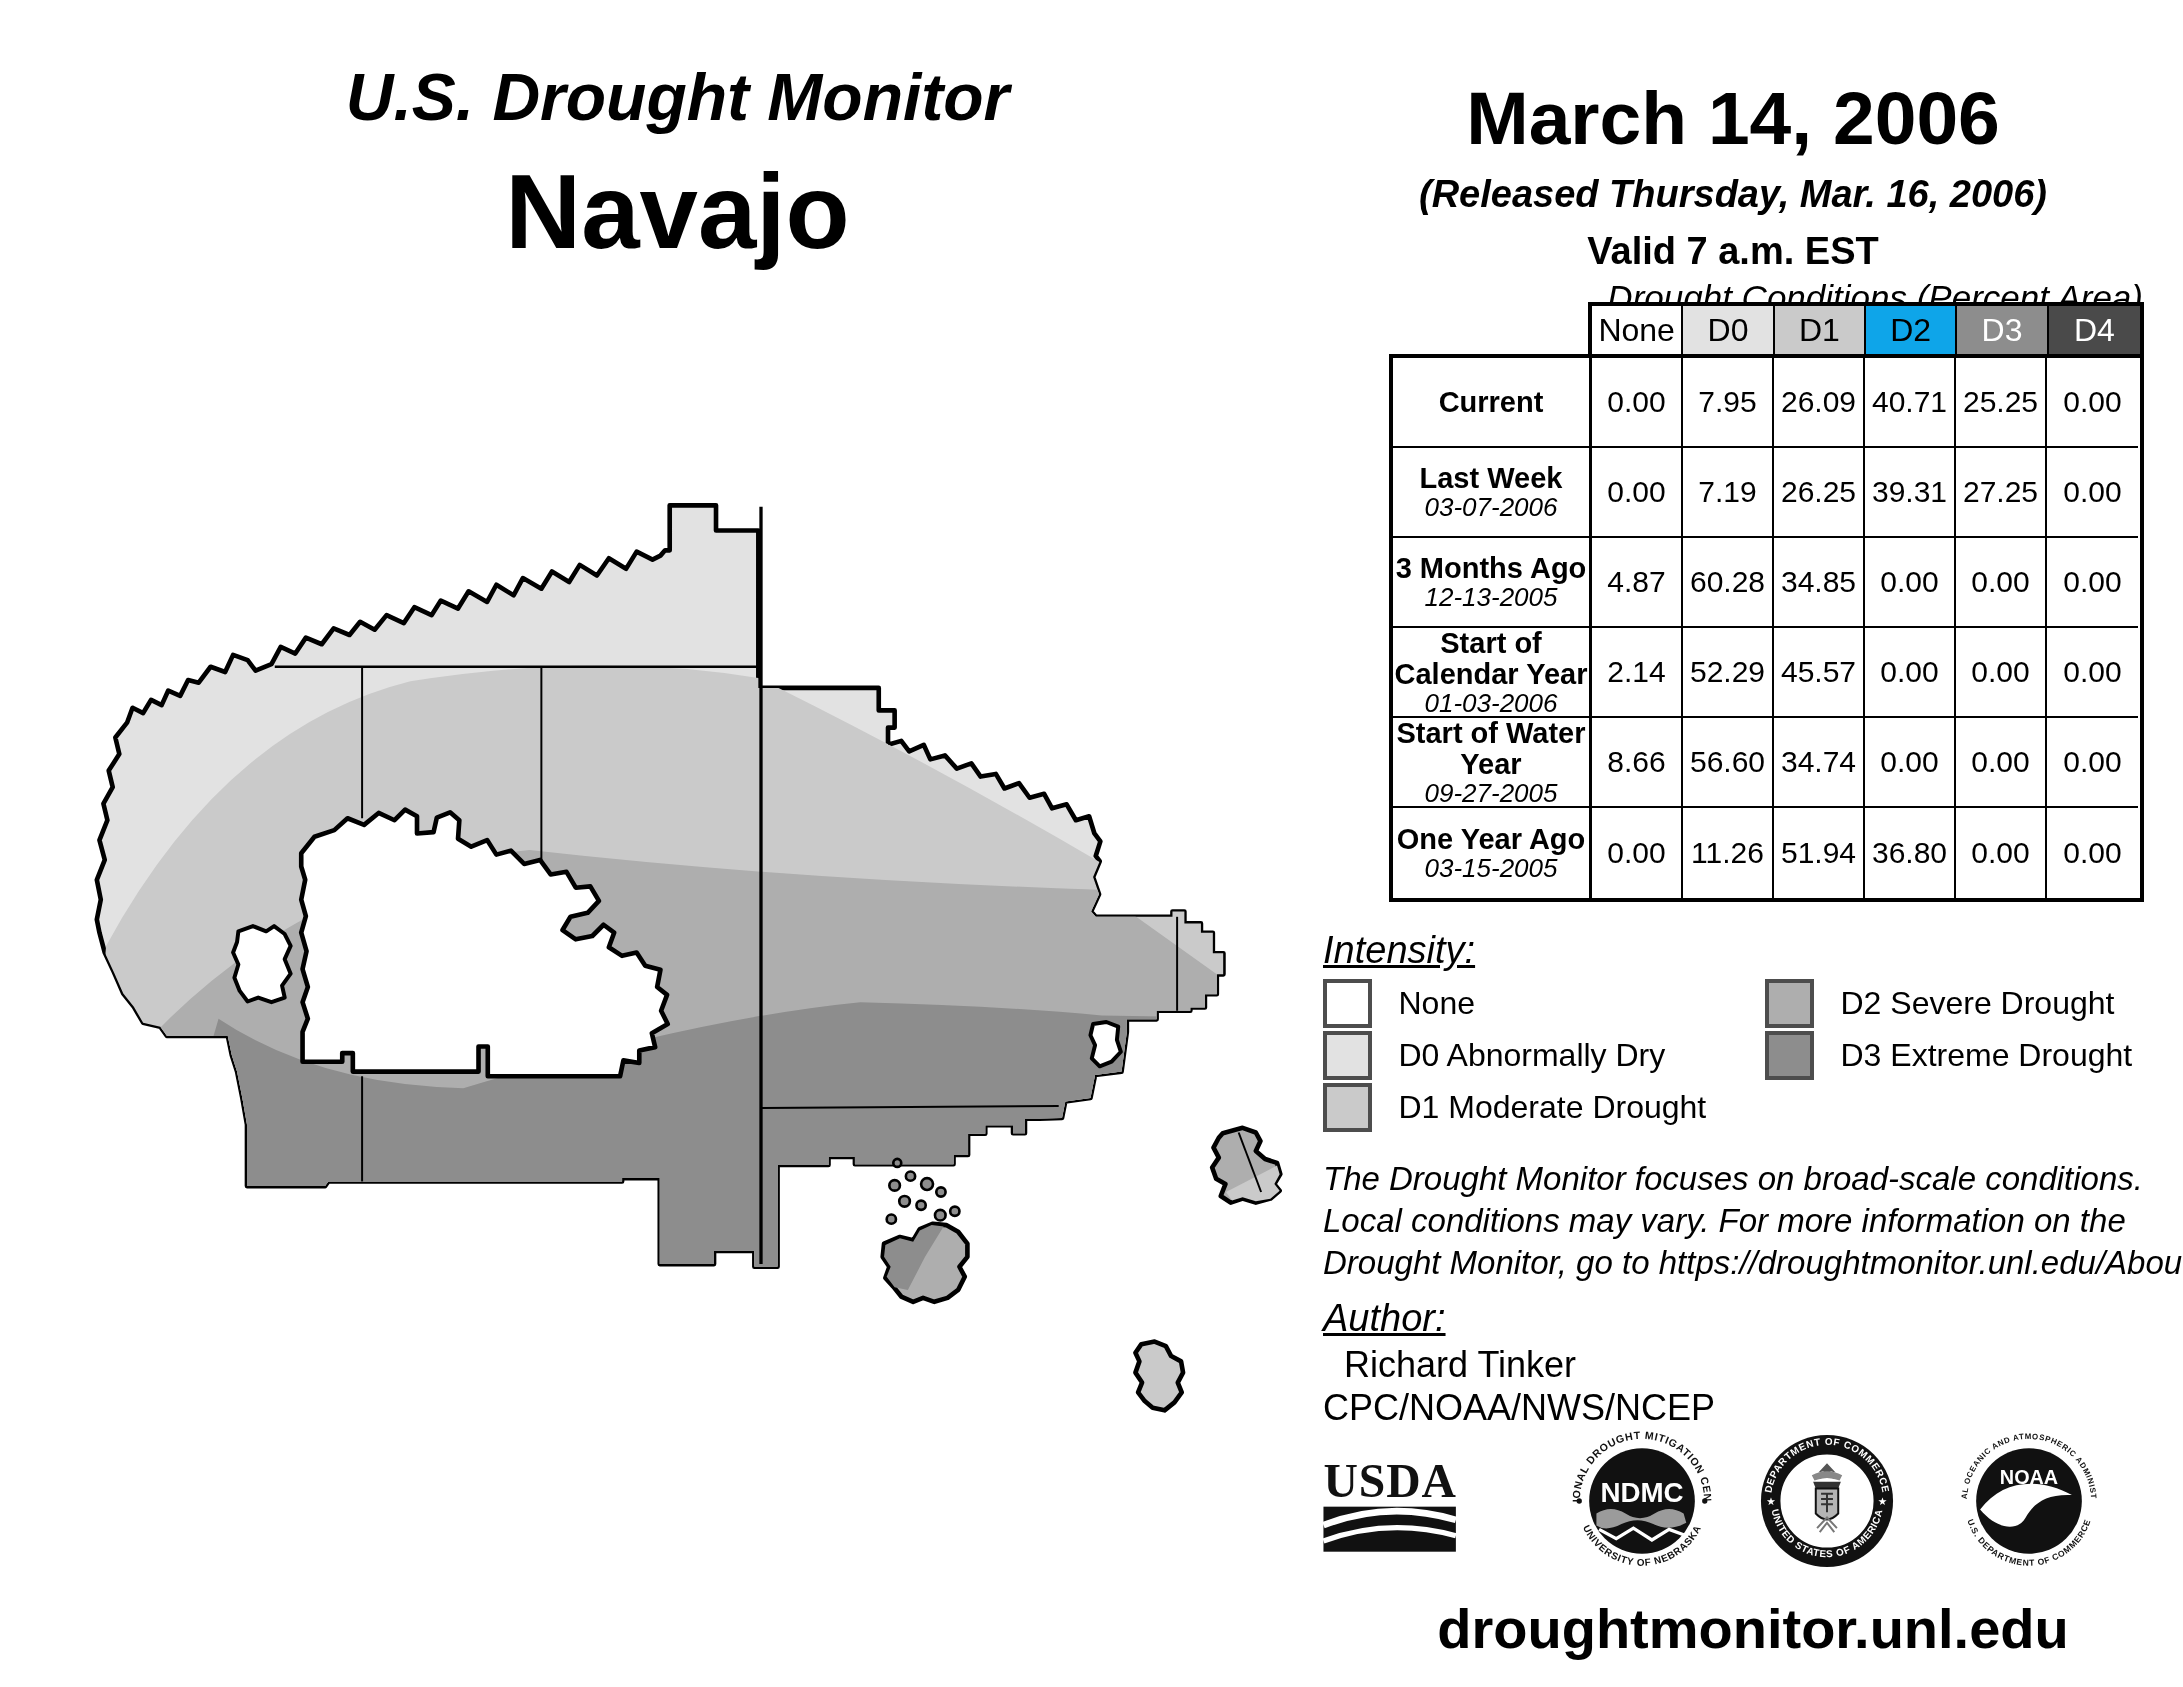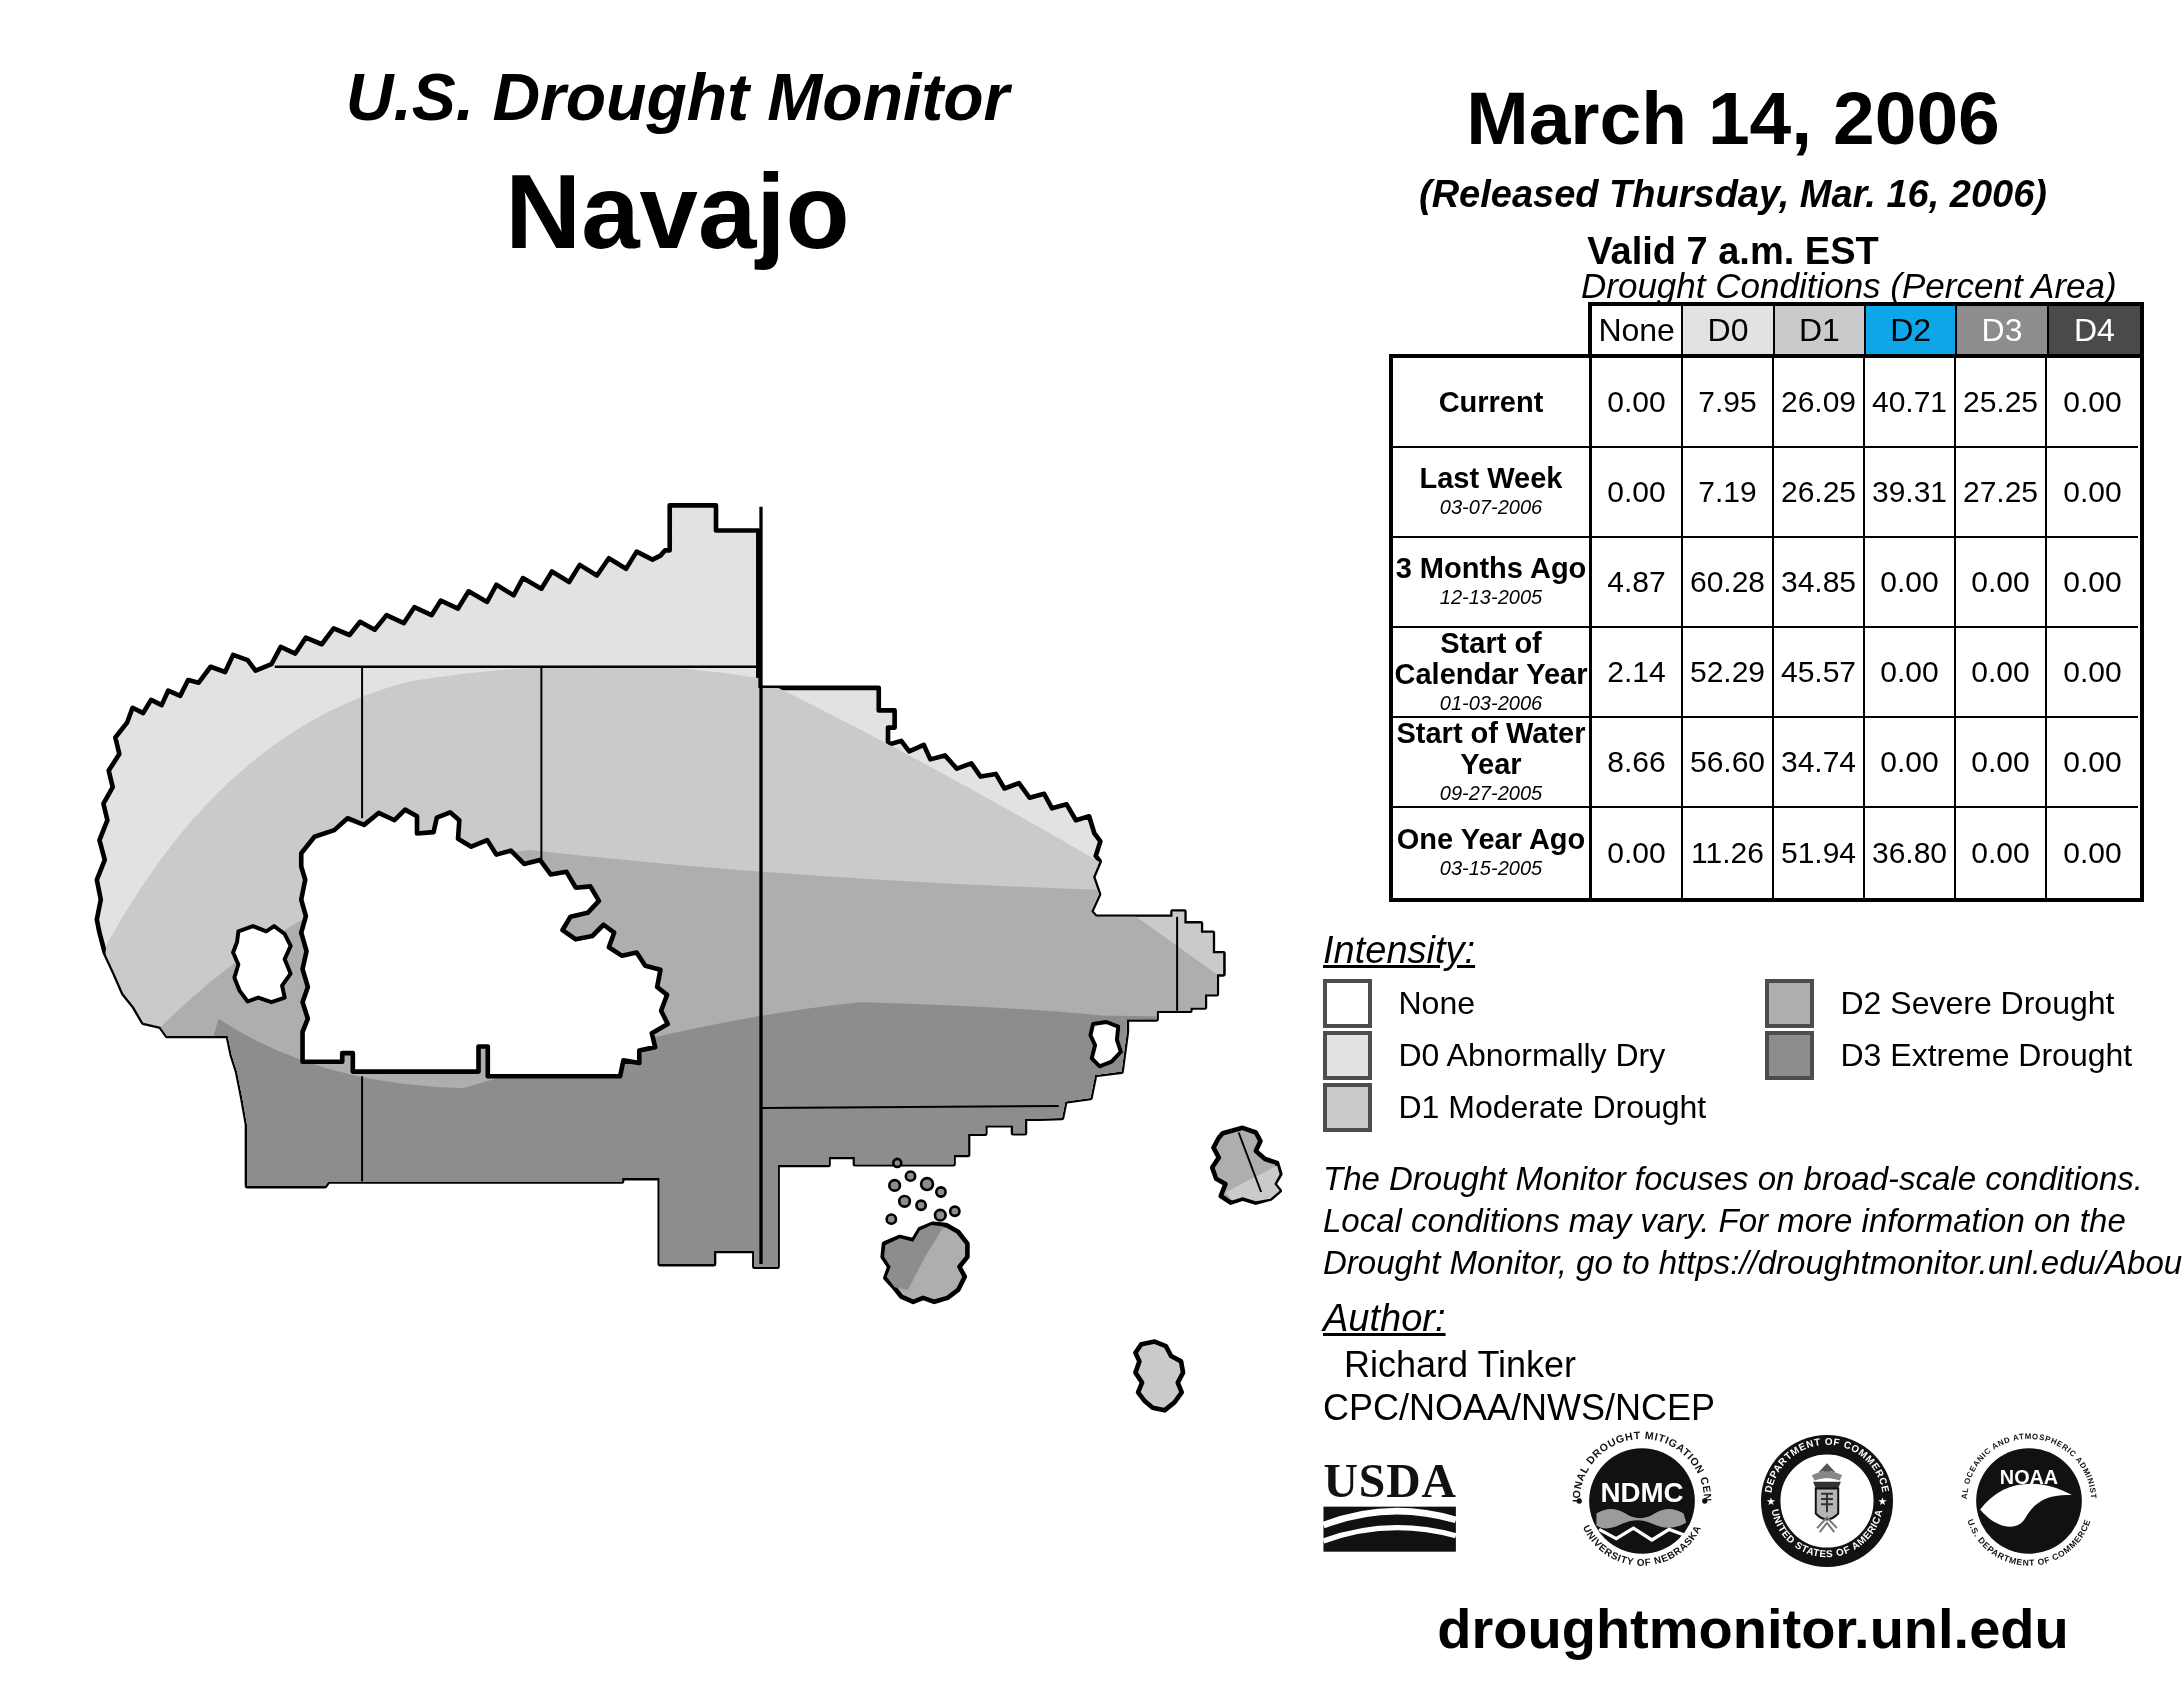--- a/index.html
+++ b/index.html
@@ -7,34 +7,34 @@
         font-family:"Liberation Sans",sans-serif;color:#000;}
   .abs{position:absolute;}
   
   #map-title{left:198px;top:58px;width:959px;text-align:center;}
   #map-title .t1{font-size:66px;font-weight:bold;font-style:italic;line-height:78px;}
   #map-title .t2{font-size:105px;font-weight:bold;line-height:112px;margin-top:20px;}
   #date-block{left:1323px;top:78px;width:820px;text-align:center;}
   #date-block .d1{font-size:75px;font-weight:bold;line-height:81px;}
   #date-block .d2{font-size:38px;font-weight:bold;font-style:italic;line-height:46px;margin-top:12px;}
   #date-block .d3{font-size:38px;font-weight:bold;line-height:46px;margin-top:10.6px;}
-  #tbl-caption{left:1581px;top:266px;width:562px;text-align:left;font-size:35px;font-style:italic;}
+  #tbl-caption{left:1581px;top:278px;width:562px;text-align:right;font-size:35px;font-style:italic;}
   
   #tbl-header{left:1588px;top:302px;width:556px;height:56px;border:4px solid #000;box-sizing:border-box;
       display:grid;grid-template-columns:repeat(6,1fr);background:#fff;}
   #tbl-header .hcell{display:flex;align-items:center;justify-content:center;font-size:32px;border-right:2.6px solid #000;}
   #tbl-header .hcell:last-child{border-right:none;}
   #tbl-body{left:1389px;top:354px;width:755px;height:548px;border:4px solid #000;box-sizing:border-box;
       display:grid;grid-template-columns:199px repeat(6,91px);grid-auto-rows:90px;background:#fff;}
   .cell{display:flex;flex-direction:column;align-items:center;justify-content:center;
         border-right:2.6px solid #000;border-bottom:2.6px solid #000;box-sizing:border-box;text-align:center;}
   .cell.lastcol{border-right:none;}
   .cell.lastrow{border-bottom:none;}
   .cell .rl{font-size:29px;font-weight:bold;line-height:31px;}
-  .cell .rd{font-size:20px;font-style:italic;line-height:26.5px;text-align:center;}
+  .cell .rd{font-size:26px;font-style:italic;line-height:26.5px;text-align:center;}
   .cell .val{font-size:30px;}
   .cell.labelcell{border-right:3.3px solid #000;}
   
   #intensity-h,#author-h{font-size:38px;font-style:italic;text-decoration:underline;}
   #intensity-h{left:1323px;top:929px;}
   #legend{left:1323px;top:977px;width:860px;display:grid;
           grid-template-columns:442px 418px;grid-template-rows:repeat(3,52px);grid-auto-flow:column;}
   .leg-item{display:flex;align-items:center;}
   .leg-swatch{width:41px;height:41px;border:4px solid #4d4d4d;box-sizing:content-box;}
   .leg-label{font-size:32px;margin-left:26.5px;white-space:nowrap;}

